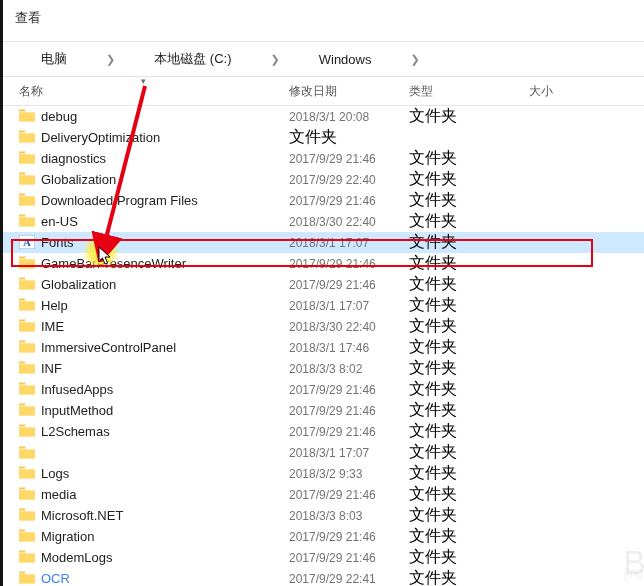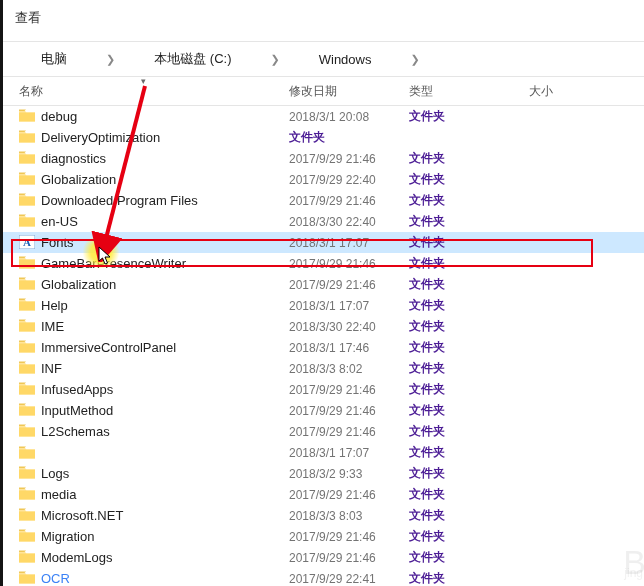--- a/index.html
+++ b/index.html
@@ -13,21 +13,21 @@
   .col-name{flex:0 0 270px;padding-left:16px;}
   .col-date{flex:0 0 120px;}
   .col-type{flex:0 0 120px;}
   .col-size{flex:1;}
   .headerrow div{color:#555;font-size:12px;}
   .sort-caret{position:absolute;left:138px;top:-1px;font-size:9px;color:#6a6a6a;}
   .list{}
   .row{display:flex;align-items:center;height:21px;position:relative;}
   .row .nm{flex:0 0 270px;display:flex;padding-left:16px;}
   .row .dt{flex:0 0 120px;color:#737373;font-size:12px;}
-  .row .tp{flex:0 0 120px;color:#4c1d95;font-size:12px;font-weight:bold;}
+  .row .tp{flex:0 0 120px;color:#000000;font-size:16px;}
   .row .sz{flex:1;color:#666;font-size:12px;}
   .icon-folder{width:16px;height:13px;margin-right:6px;position:relative;flex:0 0 16px;}
   .icon-folder svg{display:block;}
   .icon-fontfolder{width:16px;height:14px;margin-right:6px;flex:0 0 16px;}
   .row.selected{background:#cde8ff;}
   .row .label{color:#222;font-size:13px;white-space:nowrap;}
   .row.cut .label{color:#3b82f6;}
   
   .anno-rect{position:absolute;left:8px;top:239px;width:578px;height:24px;border:2px solid #e60012;pointer-events:none;z-index:30;}
   

